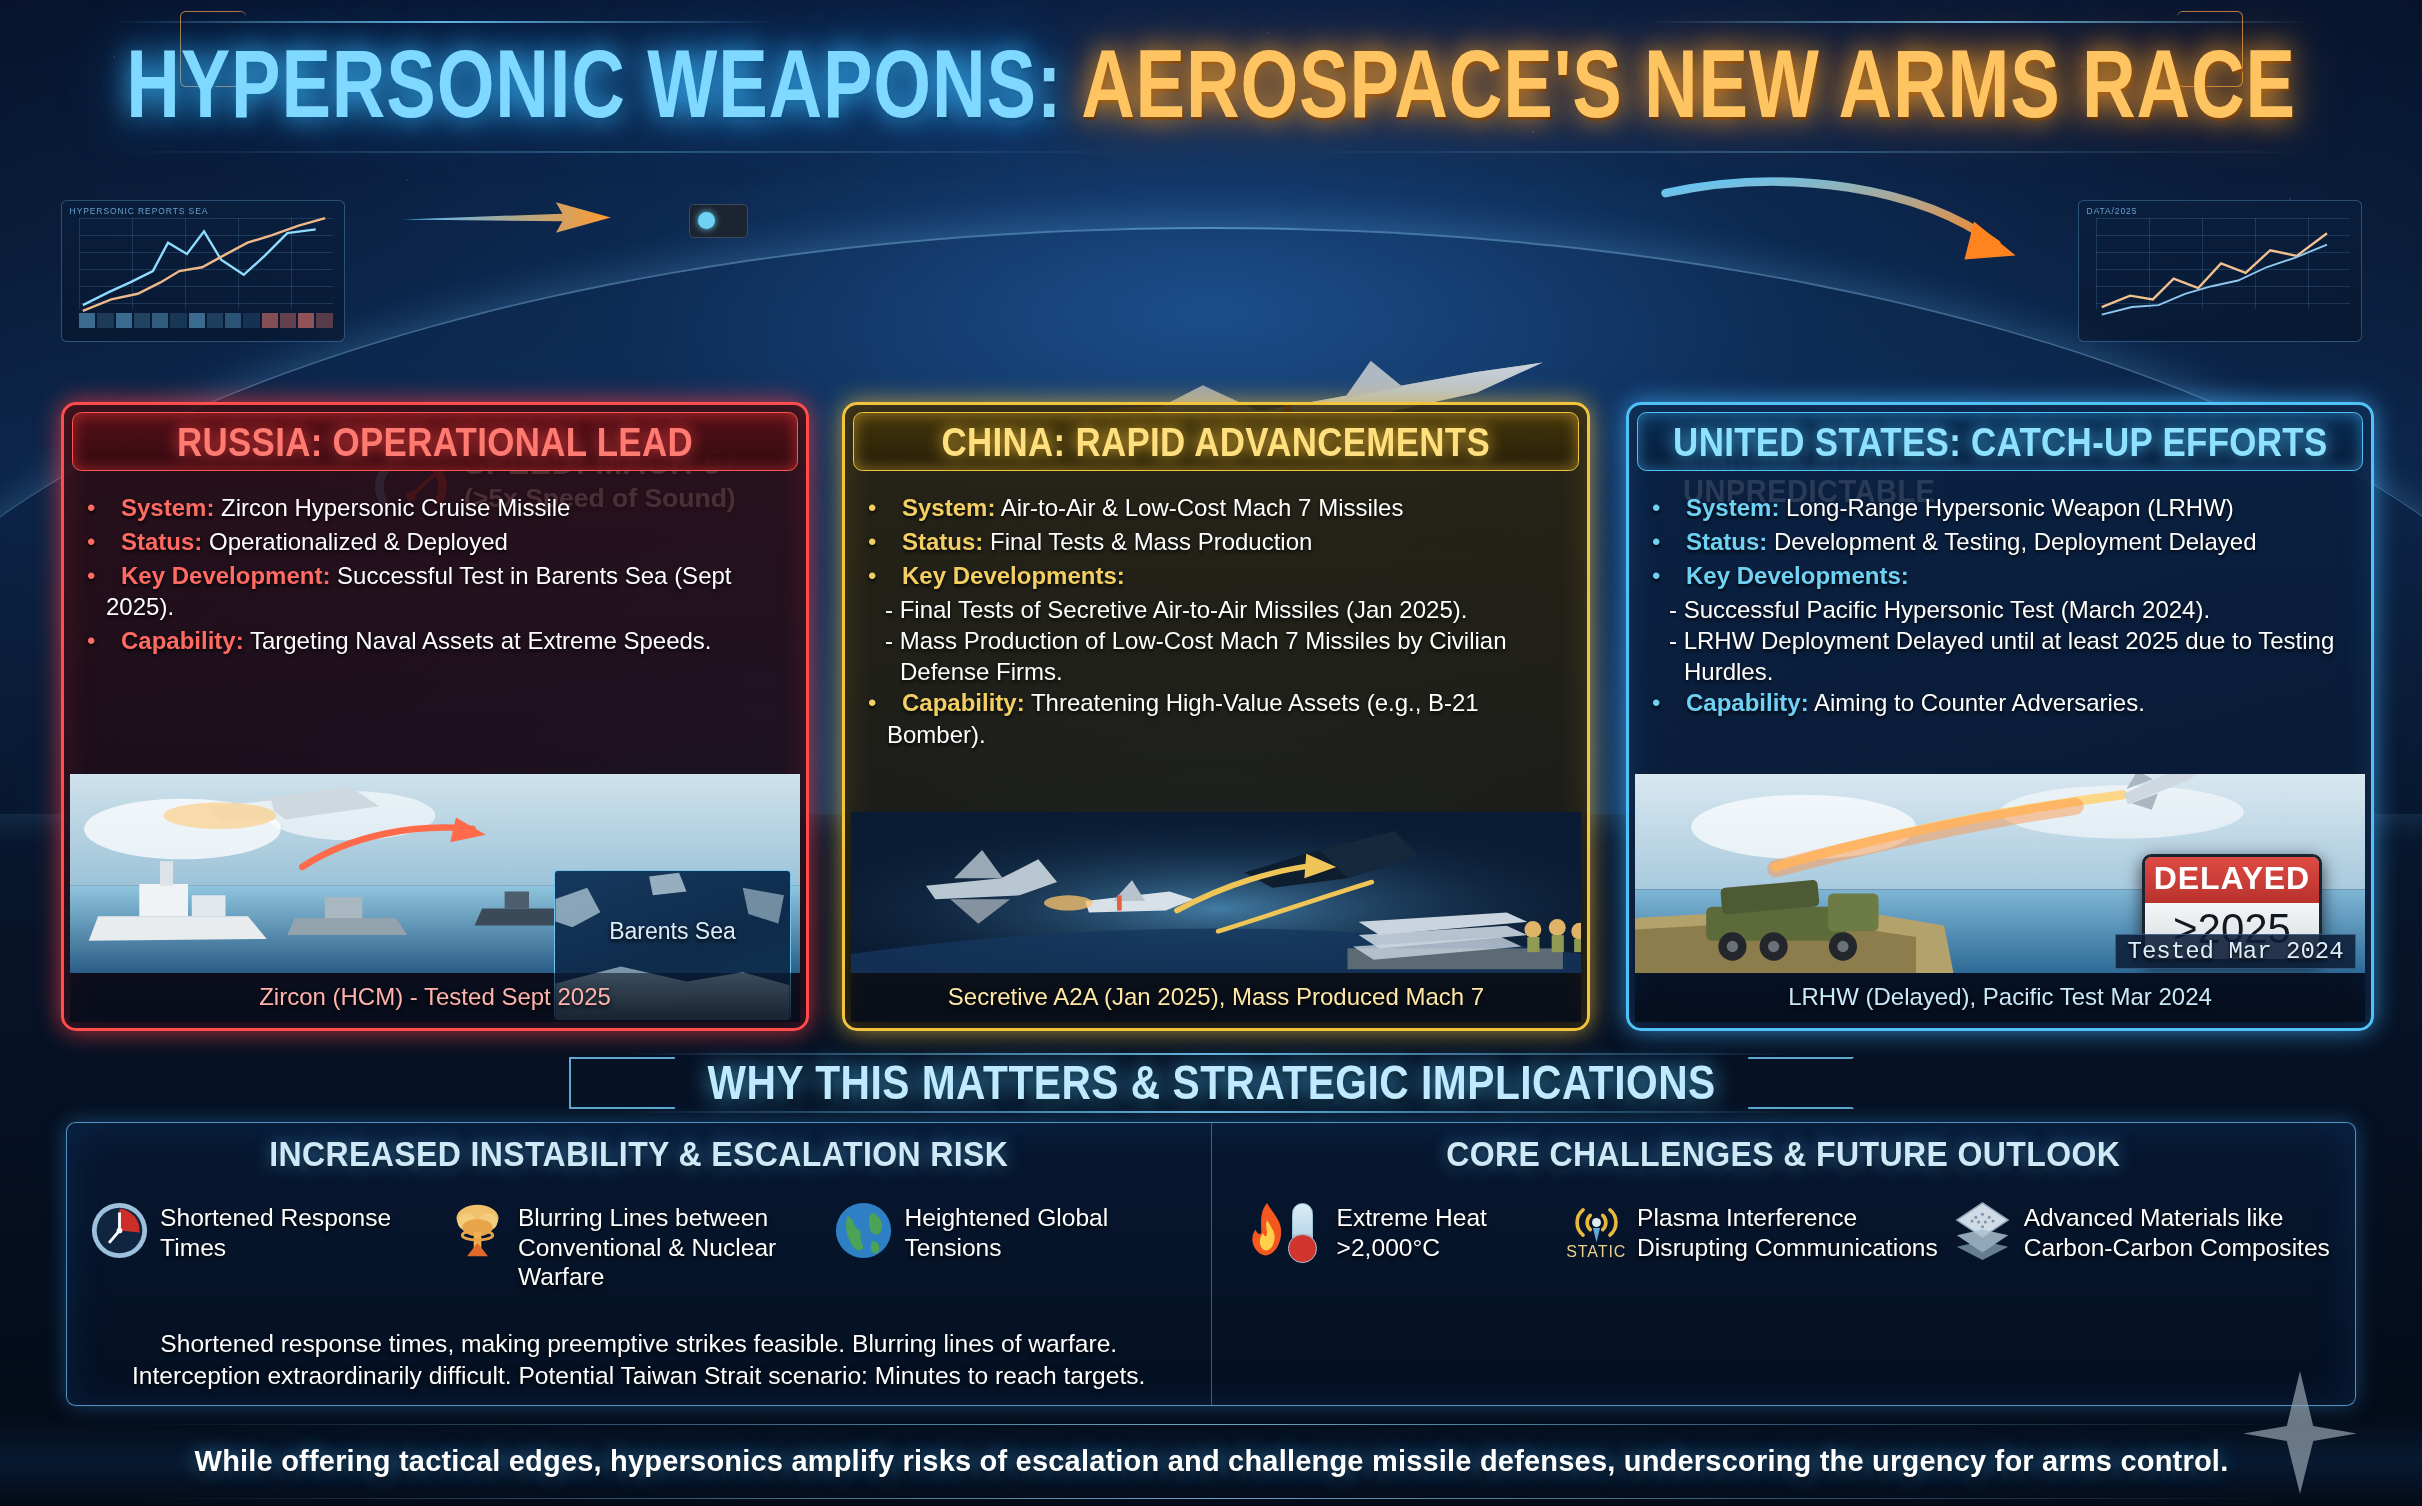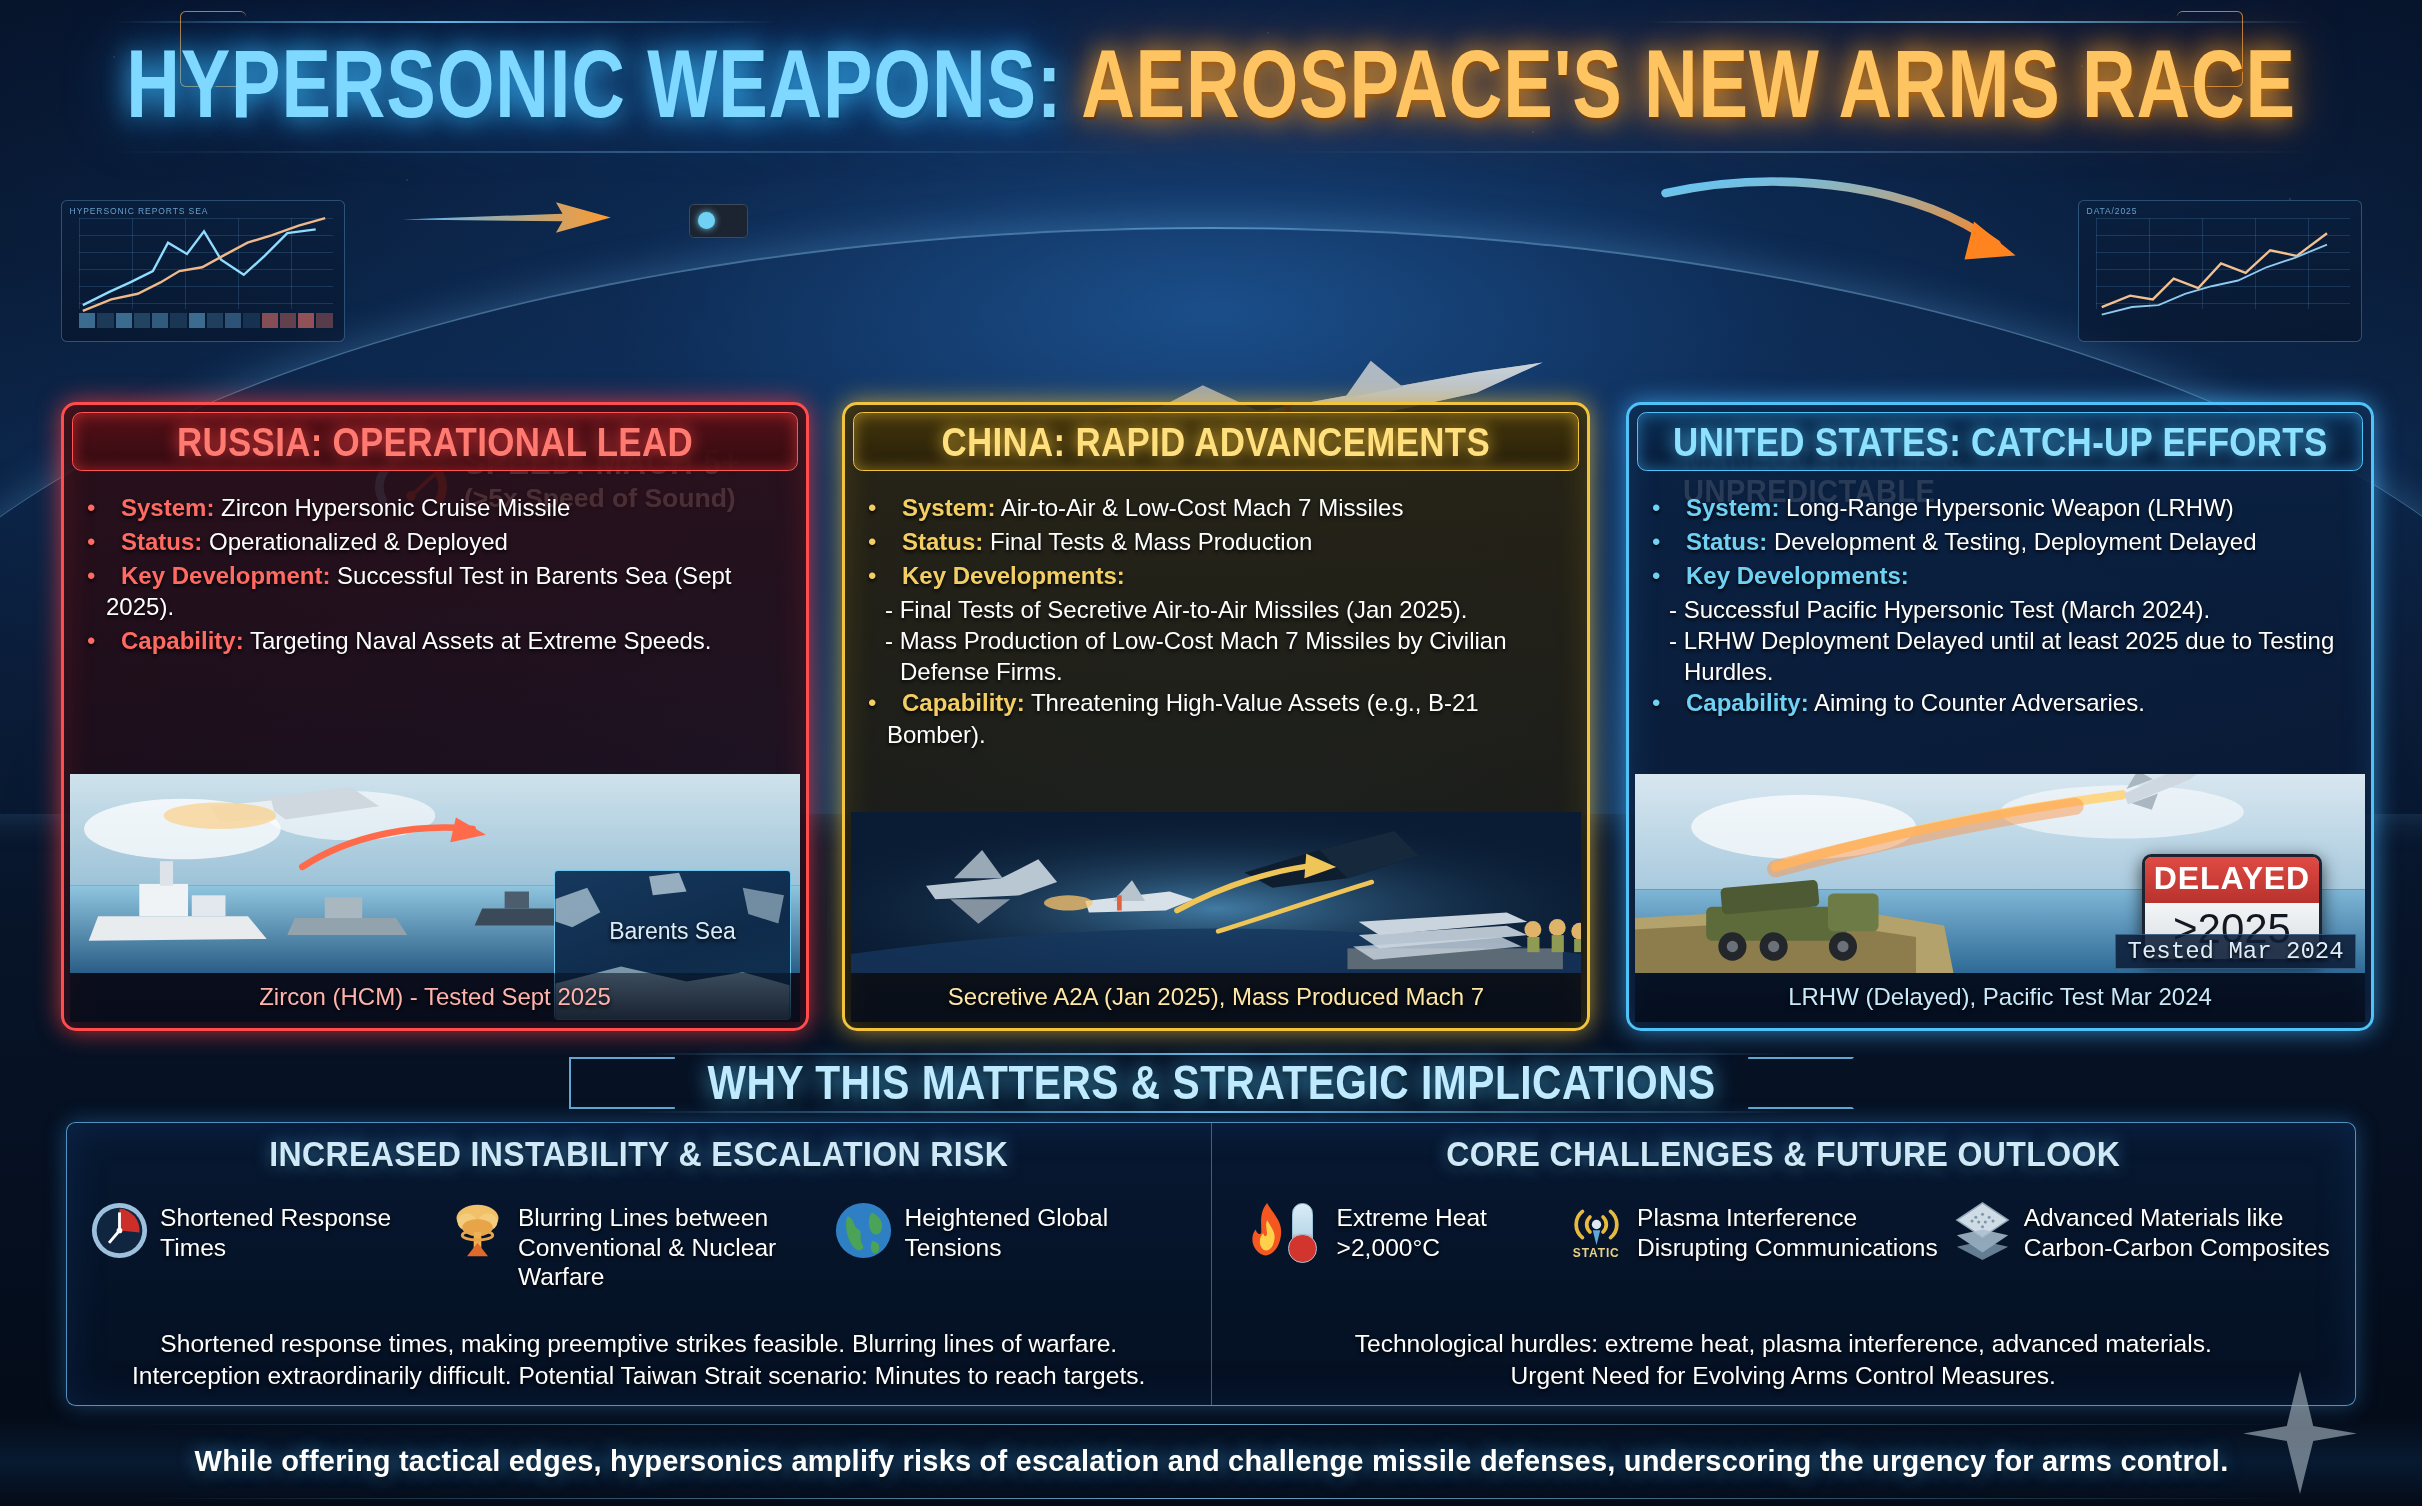--- a/index.html
+++ b/index.html
@@ -149,21 +149,21 @@
   .item .icon { flex:0 0 auto; width:59px; height:59px; display:flex; align-items:center; justify-content:center; font-size:49px; line-height:1; }
   .item .itxt { font-size:24.6px; line-height:1.20; text-shadow:0 1.9px 3.8px #000; padding-top:1.9px; }
   .summary { position:absolute; left:13.2px; right:13.2px; bottom:13.2px; text-align:center; font-size:24.6px; line-height:1.30; text-shadow:0 1.9px 4.7px #000; }
 
   
   .heat-icons { display:flex; align-items:center; gap:3.8px; }
   .thermo { width:21px; height:55px; border-radius:10.4px; background:linear-gradient(180deg,#d9ecf7 0%,#bcd9ea 55%,#e04a44 78%,#c8322c 100%); border:1.9px solid #9ec3d8; position:relative; }
   .thermo:after { content:""; position:absolute; left:-4.7px; bottom:-5.7px; width:26.5px; height:26.5px; border-radius:50%; background:#d1352e; border:1.9px solid #9ec3d8; }
 
   .static-icon { display:flex; flex-direction:column; align-items:center; }
-  .static-icon .st { font-size:12px; font-weight:bold; color:#e9d188; letter-spacing:0.9px;text-align:right; }
+  .static-icon .st { font-size:16px; font-weight:normal; color:#e9d188; letter-spacing:0.9px;text-align:right; }
 
   
   #footer { position:absolute; left:0; top:1416px; width:2423px; height:91px; display:flex; align-items:center; justify-content:center;
             background:linear-gradient(180deg,rgba(8,28,56,.0),rgba(10,38,70,.55),rgba(8,24,48,.0)); }
   #footer span { font-size:29px; font-weight:bold; color:#ffffff; letter-spacing:0.2px; text-shadow:0 0 17px rgba(90,190,255,.6),0 2.8px 5.7px #000; }
   .footer-rule { position:absolute; left:132px; right:132px; height:1.9px;
      background:linear-gradient(90deg,rgba(110,200,255,0),rgba(140,215,255,.75),rgba(110,200,255,0)); }
 
   
   #missile { position:absolute; left:1032px; top:168px; width:568px; height:151px; }
@@ -632,24 +632,20 @@
               <circle cx="20" cy="21" r="1.6"></circle>
                 <circle cx="42" cy="21" r="1.6"></circle>
             </g>
             <path d="M31 30 L58 36 L31 54 L4 36 Z" fill="#aac0d0" opacity=".85"></path>
             <path d="M31 42 L58 48 L31 62 L4 48 Z" fill="#8fa9bd" opacity=".7"></path>
           </svg>
         </div>
         <div class="itxt">Advanced Materials like Carbon-Carbon Composites</div>
       </div>
     </div>
-    <div class="summary">
-      <div>Technological hurdles: extreme heat, plasma interference, advanced materials.</div>
-      <div>Urgent Need for Evolving Arms Control Measures.</div>
-    </div>
   </div>
 </div>
 
 <div id="footer">
   <div class="footer-rule" style="top:7.6px;"></div>
   <span>While offering tactical edges, hypersonics amplify risks of escalation and challenge missile defenses, underscoring the urgency for arms control.</span>
   <div class="footer-rule" style="bottom:7.6px;"></div>
 </div>
 <svg style="position:absolute;right:66px;bottom:13.2px;width:114px;height:123px;opacity:.85;" viewBox="0 0 120 130" width="114" height="123">
   <path d="M60 0 L74 58 L120 66 L74 74 L60 130 L46 74 L0 66 L46 58 Z" fill="#9aa7b3" opacity=".8"></path>

